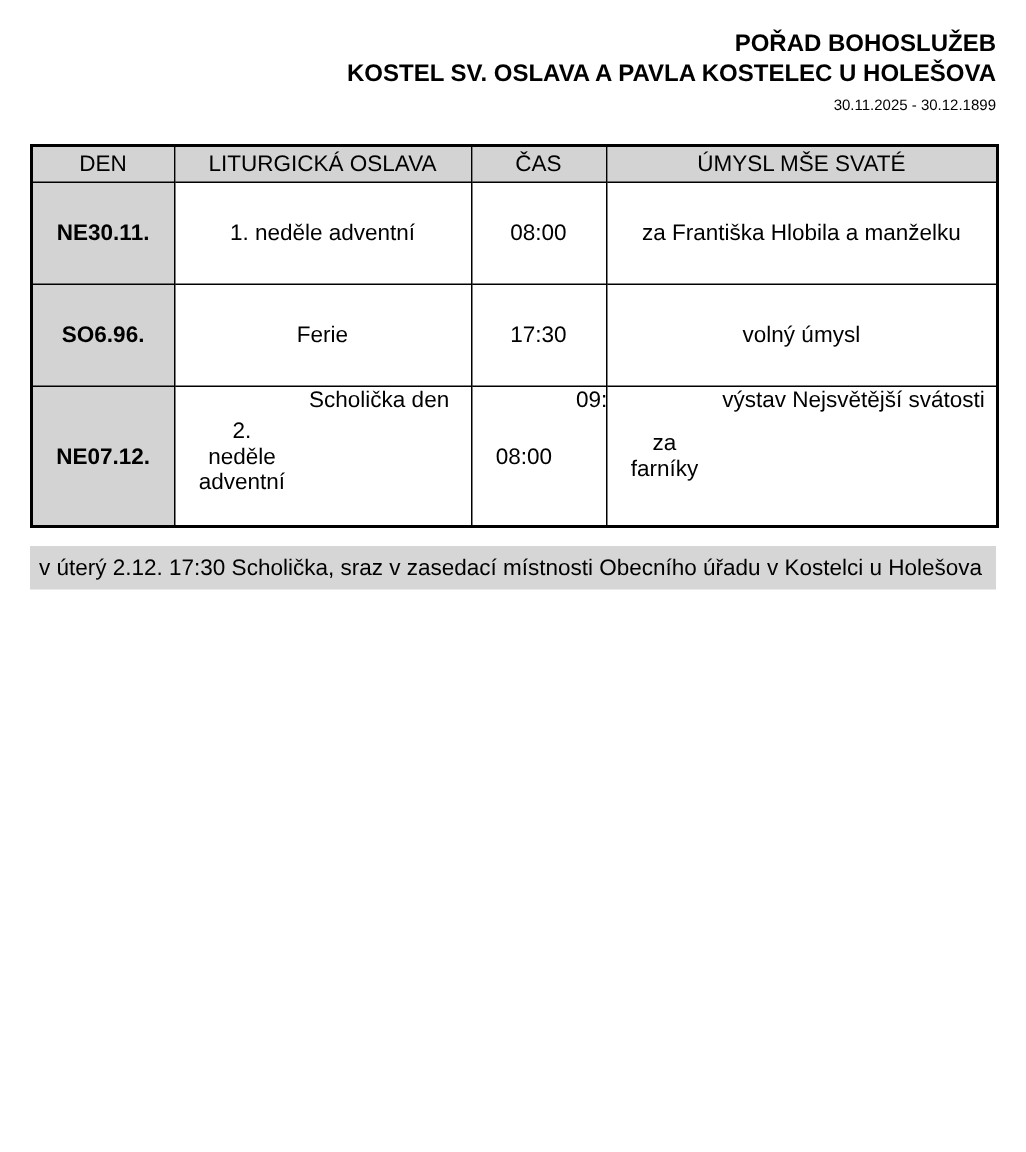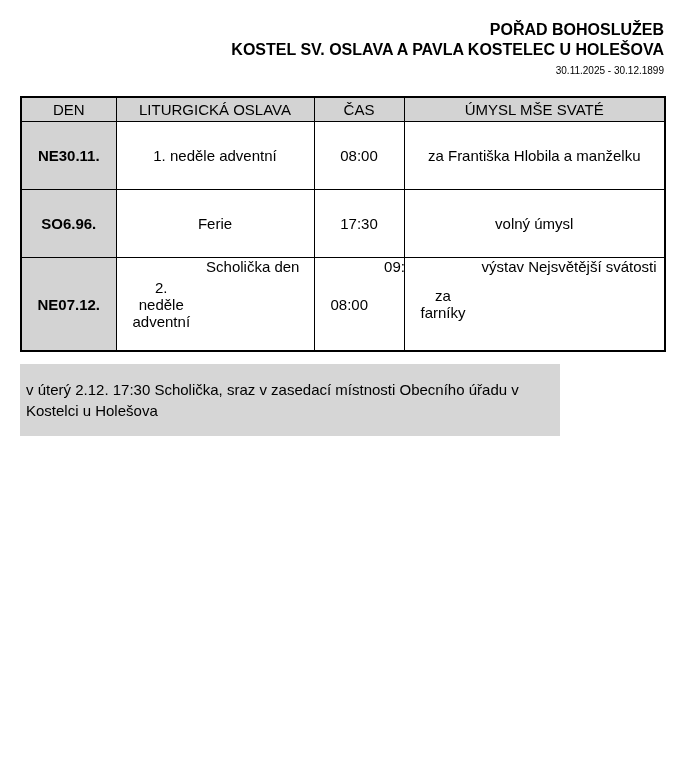--- a/index.html
+++ b/index.html
@@ -69,27 +69,27 @@
     display: flex;
     align-items: center;
     justify-content: center;
     padding: 0 8px;
   }
   .dbl-wrap .line2 {
     flex: 0 0 auto;
     padding: 0 8px 5px 8px;
   }
   .footer-note {
-    width: 540px;
+    width: 644px;
     box-sizing: border-box;
     margin-top: 12px;
     background: var(--note-bg, #d6d6d6);
     font-size: 15px;
     line-height: 21px;
-    padding: 15px 6px;
+    padding: 4px 6px;
   }
 </style>
 </head>
 <body>
 
 <div class="page">
 
   <div class="doc-header">
     <div class="title-line">POŘAD BOHOSLUŽEB</div>
     <div class="title-line">KOSTEL SV. OSLAVA A PAVLA KOSTELEC U HOLEŠOVA</div>

